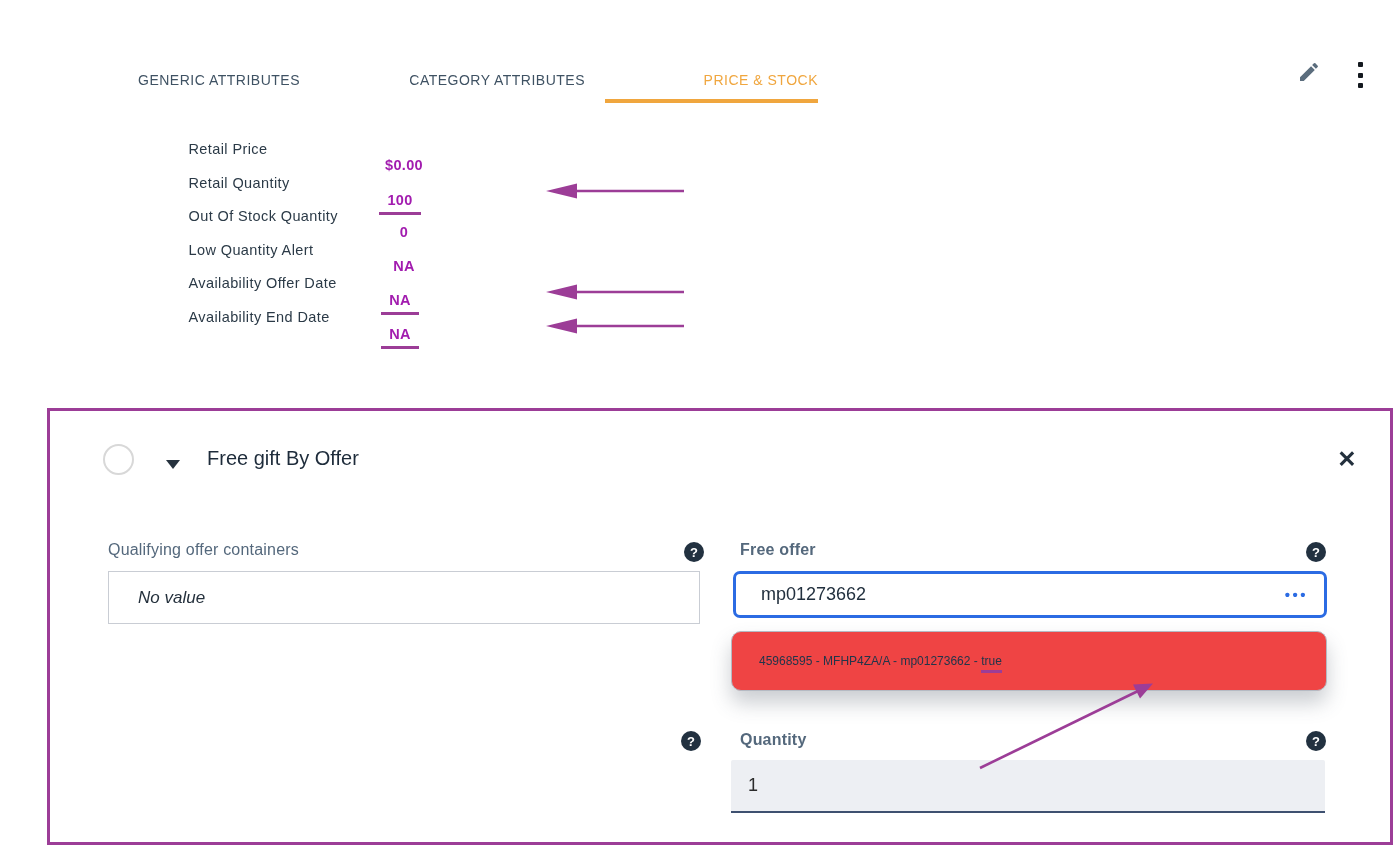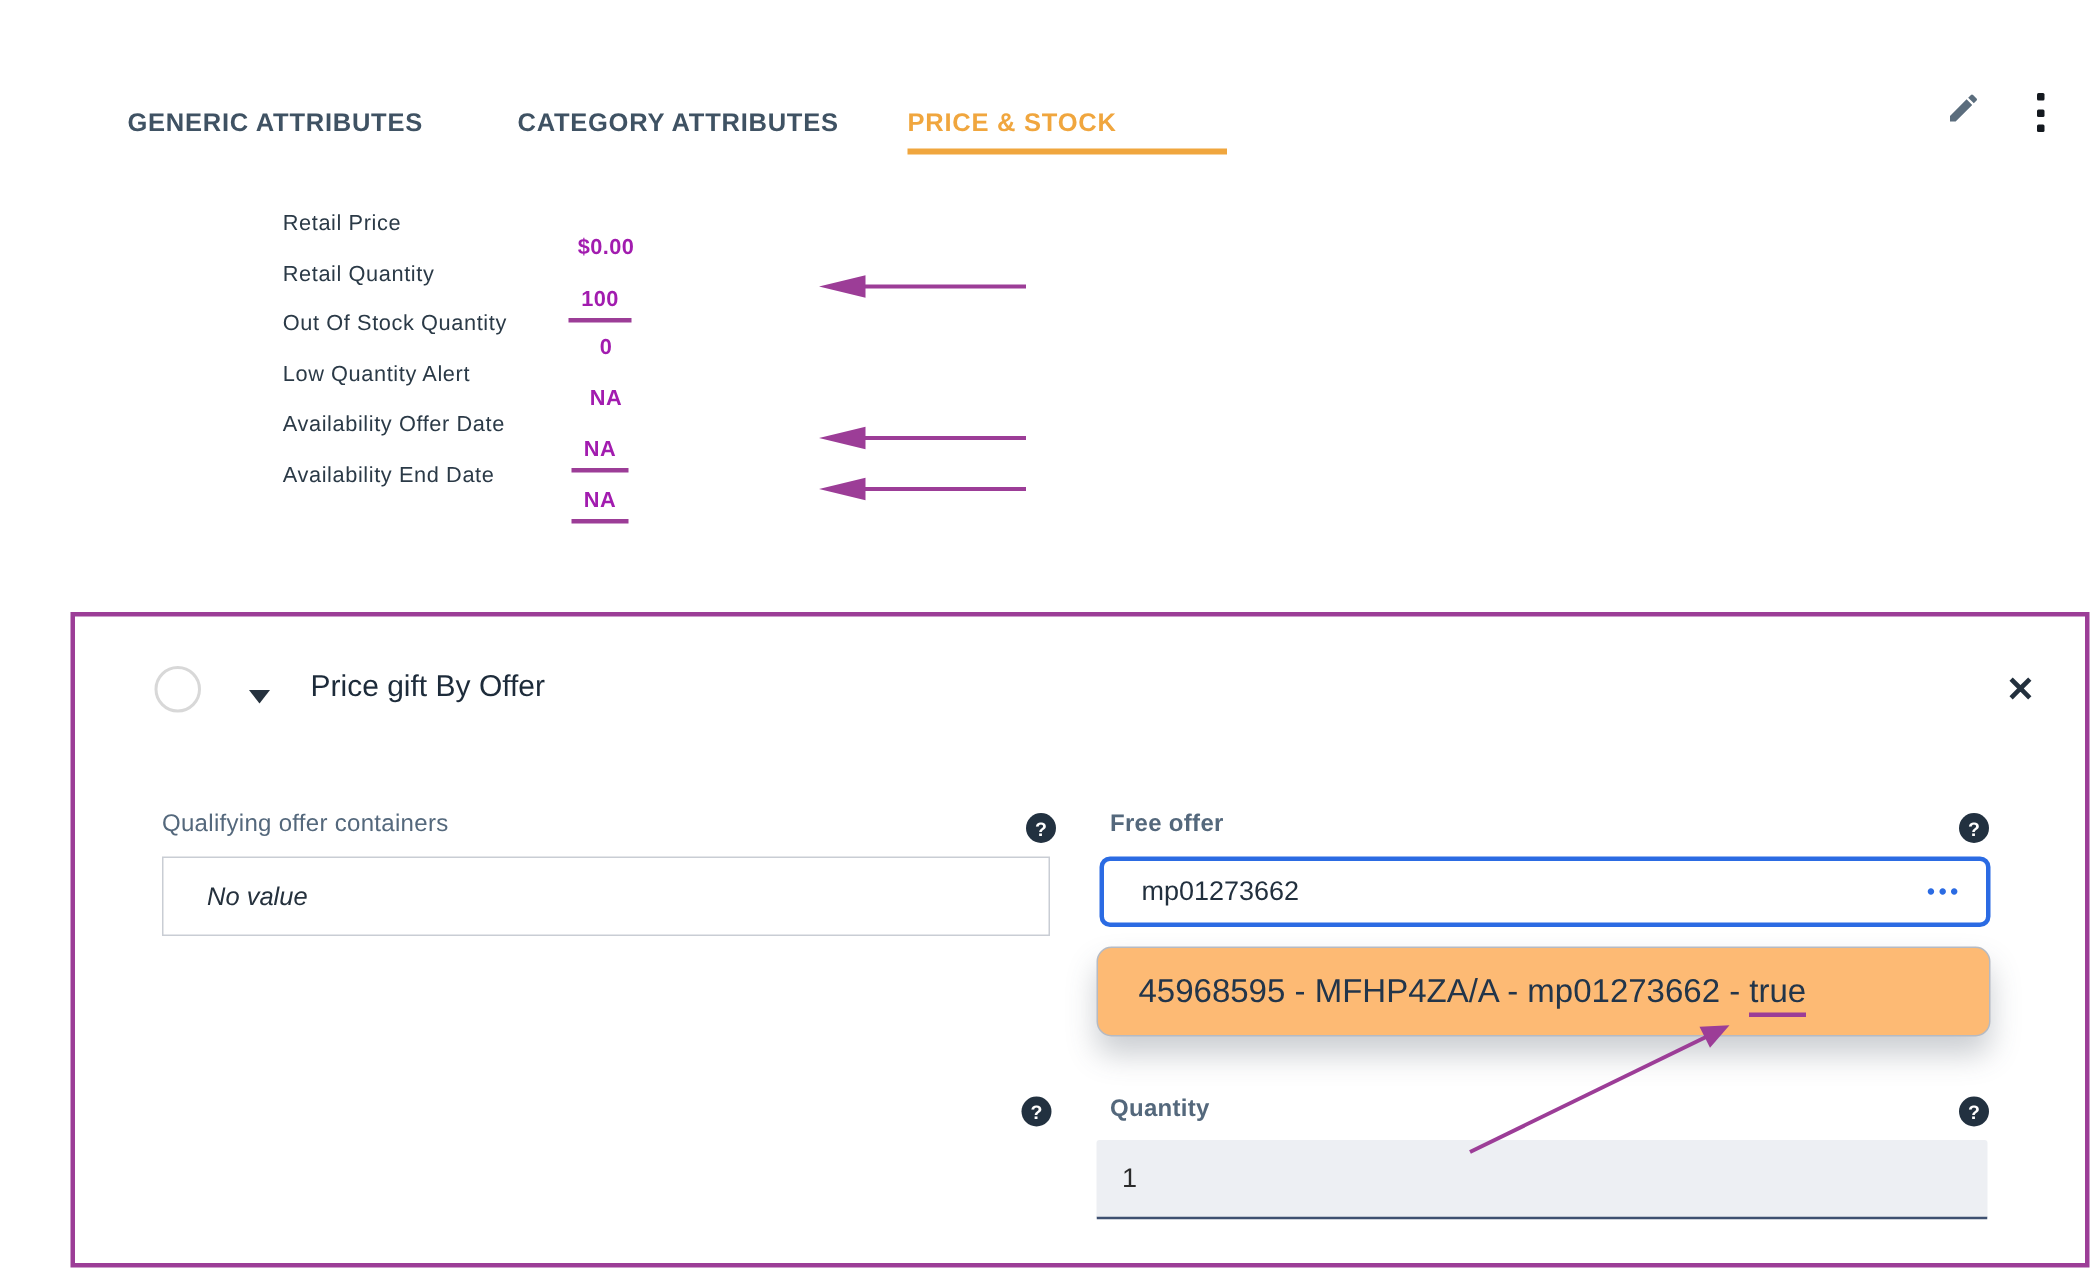--- a/index.html
+++ b/index.html
@@ -14,22 +14,22 @@
   html,body{margin:0;padding:0;}
   body{
     width:1400px;height:850px;position:relative;overflow:hidden;
     background:#ffffff;
     font-family:"Liberation Sans", sans-serif;
   }
 
   
   .tabs{position:absolute;top:62px;left:0;width:1400px;height:42px;}
   .tab{
-    position:absolute;top:0;height:41px;padding-top:10px;text-align:left;
-    font-size:17px;font-weight:700;letter-spacing:.5px;color:#3F5263;
+    position:absolute;top:0;height:41px;padding-top:10px;text-align:right;
+    font-size:14px;font-weight:400;letter-spacing:.5px;color:#3F5263;
     border-bottom:4px solid transparent;cursor:pointer;
   }
   .tab.active{color:var(--orange);border-bottom-color:var(--orange);}
   .tab1{left:85px;width:215px;}
   .tab2{left:345px;width:240px;}
   .tab3{left:605px;width:213px;}
 
   
   .edit-btn{position:absolute;left:1297px;top:60px;width:26px;height:26px;cursor:pointer;}
   .kebab{position:absolute;left:1357px;top:62px;width:6px;height:26px;display:flex;
@@ -84,25 +84,25 @@
   }
   .free-input{
     position:absolute;left:683px;top:160px;width:594px;height:47px;
     border:3px solid var(--blue);border-radius:7px;background:#fff;cursor:text;
     display:flex;align-items:center;justify-content:space-between;
     padding-left:25px;padding-right:16px;font-size:18px;color:#22303E;
   }
   .ellipsis{color:var(--blue);font-size:15px;font-weight:700;letter-spacing:2.5px;cursor:pointer;}
 
   .dropdown{
-    position:absolute;left:681px;top:220px;width:596px;height:60px;background:#fdba74;
+    position:absolute;left:681px;top:220px;width:596px;height:60px;background:#ef4444;
     border:1px solid #B5BAC3;border-radius:10px;
     box-shadow:0 12px 20px rgba(70,80,95,.28);
     display:flex;align-items:center;padding-left:27px;
-    font-size:22px;color:#22354A;cursor:pointer;z-index:10;
+    font-size:12px;color:#22354A;cursor:pointer;z-index:10;
   }
   .hl{border-bottom:3px solid var(--purple);padding-bottom:2px;}
 
   .q-input{
     position:absolute;left:681px;top:349px;width:594px;height:53px;
     background:#EDEFF3;border-bottom:2px solid #3E5070;border-radius:2px 2px 0 0;
     display:flex;align-items:center;padding-left:17px;cursor:text;
     font-size:18px;color:#2B2B2B;
   }
 </style>
@@ -151,21 +151,21 @@
   </div>
   <div class="attr-row">
     <div class="attr-label">Availability End Date</div>
     <div class="attr-value u">NA</div>
   </div>
 </div>
 
 <div class="panel">
   <div class="radio"></div>
   <div class="caret"></div>
-  <div class="panel-title">Price gift By Offer</div>
+  <div class="panel-title">Free gift By Offer</div>
   <div class="close">✕</div>
 
   <div class="field-label" style="left:58px;top:130px;">Qualifying offer containers</div>
   <div class="help" style="left:634px;top:131px;">?</div>
   <div class="qual-input">No value</div>
 
   <div class="field-label b" style="left:690px;top:130px;">Free offer</div>
   <div class="help" style="left:1256px;top:131px;">?</div>
   <div class="free-input">
     <span>mp01273662</span>

